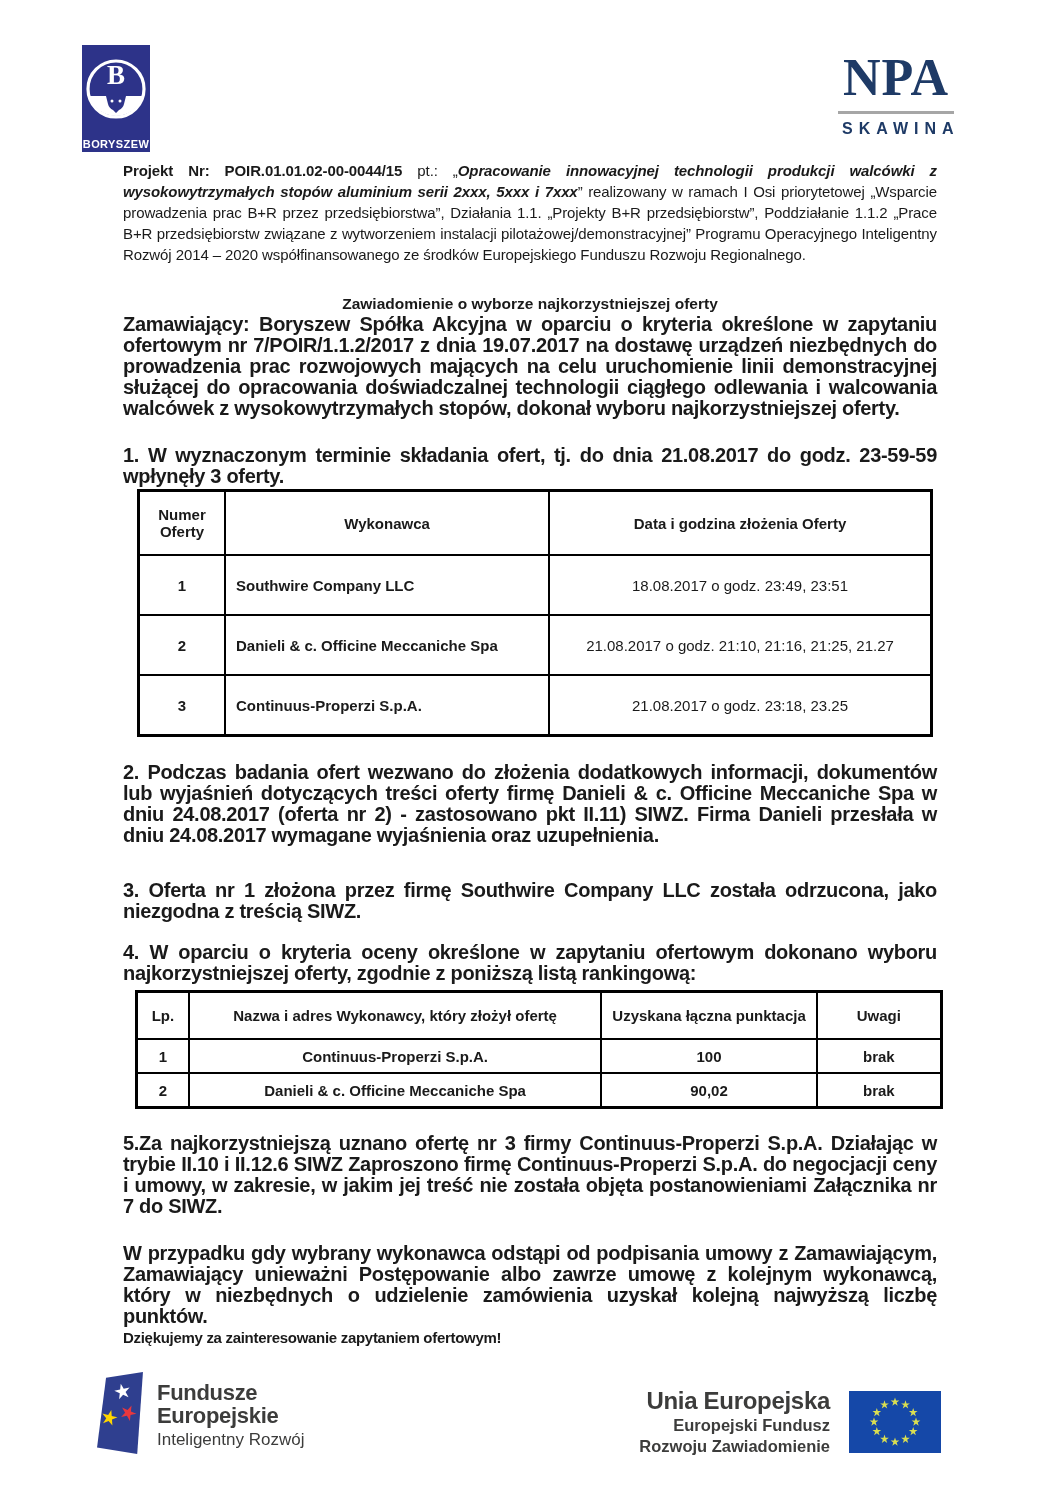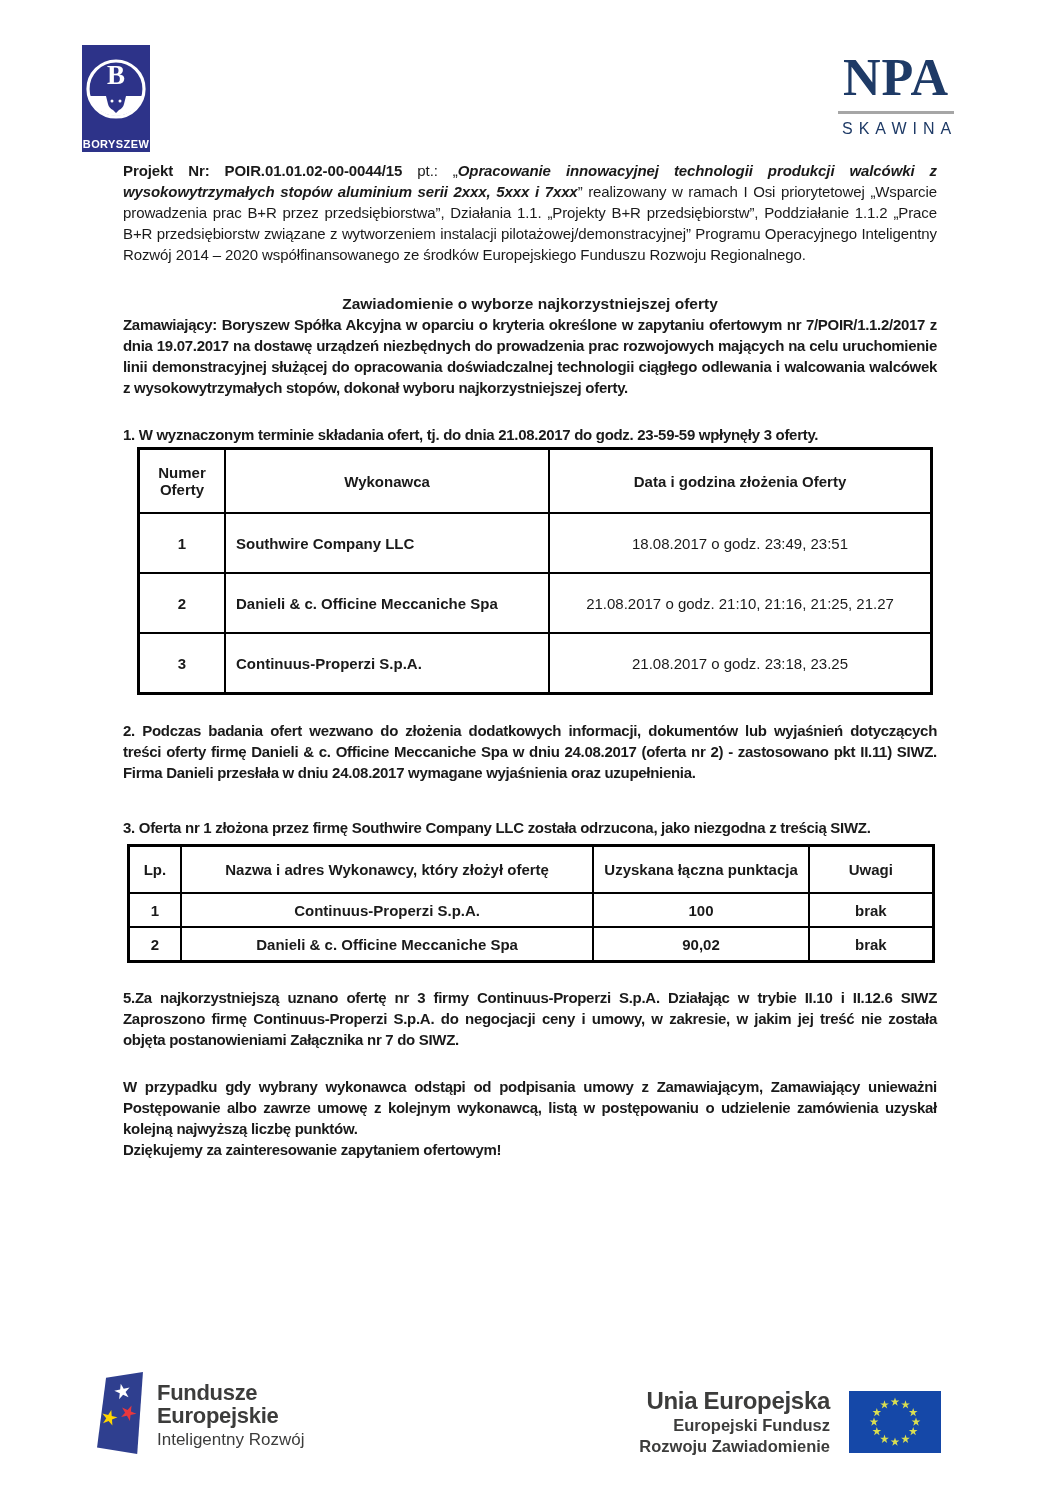--- a/index.html
+++ b/index.html
@@ -13,26 +13,26 @@
     overflow:hidden;
   }
   
   .boryszew{position:absolute;left:82px;top:45px;width:68px;height:107px;}
   .npa{position:absolute;right:102px;top:52px;width:120px;text-align:center;}
   .npa-title{
     font-family:"Liberation Serif", serif;font-weight:bold;
     font-size:52px;line-height:52px;color:#1e3a66;letter-spacing:1px;
   }
   .npa-divider{height:3px;background:#a6a6a6;margin:7px 2px 6px 2px;}
-  .npa-sub{font-size:16px;font-weight:normal;color:#1e3a66;letter-spacing:6px;margin-left:6px;}
+  .npa-sub{font-size:16px;font-weight:bold;color:#1e3a66;letter-spacing:6px;margin-left:6px;}
   
   .content{position:absolute;left:123px;top:160px;width:814px;}
   p{margin:0;}
   .para{
-    font-size:15px;line-height:21px;text-align:justify;
+    font-size:20px;line-height:21px;text-align:justify;
     font-weight:bold;letter-spacing:-0.3px;
   }
   .intro{
     font-size:15px;line-height:21px;text-align:justify;
     font-weight:normal;letter-spacing:-0.1px;
   }
   .intro .b{font-weight:bold;}
   .intro .bi{font-weight:bold;font-style:italic;}
   .doc-title{
     margin-top:28px;text-align:center;font-weight:bold;font-size:15.5px;line-height:21px;
@@ -50,21 +50,21 @@
   th,td{border:2px solid #000;padding:0 8px;font-size:15px;}
   .offers-table{margin-left:14px;margin-top:2px;width:796px;table-layout:fixed;}
   .offers-table th{height:62px;text-align:center;font-weight:bold;}
   .offers-table td{height:58px;}
   .offers-table .col-num{width:86px;}
   .offers-table .col-contr{width:322px;}
   .offers-table .col-date{width:380px;}
   .offers-table td.num{text-align:center;font-weight:bold;}
   .offers-table td.contr{text-align:left;font-weight:bold;padding-left:10px;}
   .offers-table td.date{text-align:center;font-weight:normal;}
-  .ranking-table{margin-left:4px;margin-top:6px;width:808px;table-layout:fixed;}
+  .ranking-table{margin-left:12px;margin-top:6px;width:808px;table-layout:fixed;}
   .ranking-table th{height:45px;text-align:center;font-weight:bold;}
   .ranking-table td{height:32px;text-align:center;font-weight:bold;}
   .ranking-table .col-lp{width:52px;}
   .ranking-table .col-name{width:410px;}
   .ranking-table .col-pts{width:214px;}
   .ranking-table .col-uw{width:124px;}
   
   .footer-fe{position:absolute;left:97px;top:1372px;display:flex;align-items:flex-start;}
   .fe-flag{width:46px;height:82px;margin-right:14px;}
   .fe-text{padding-top:9px;color:#3c3c3b;}
@@ -137,20 +137,21 @@
         <tr>
           <td class="num">3</td>
           <td class="contr">Continuus-Properzi S.p.A.</td>
           <td class="date">21.08.2017 o godz. 23:18, 23.25</td>
         </tr>
       </tbody>
     </table>
 
     <p class="para mt-p2">2. Podczas badania ofert wezwano do złożenia dodatkowych informacji, dokumentów lub wyjaśnień dotyczących treści oferty firmę Danieli &amp; c. Officine Meccaniche Spa w dniu 24.08.2017 (oferta nr 2) - zastosowano pkt II.11) SIWZ. Firma Danieli przesłała w dniu 24.08.2017 wymagane wyjaśnienia oraz uzupełnienia.</p>
     <p class="para mt-p3">3. Oferta nr 1 złożona przez firmę Southwire Company LLC została odrzucona, jako niezgodna z treścią SIWZ.</p>
+    <p class="para mt-p4">4. W oparciu o kryteria oceny określone w zapytaniu ofertowym dokonano wyboru najkorzystniejszej oferty, zgodnie z poniższą listą rankingową:</p>
 
     <table class="ranking-table">
       <colgroup>
           <col class="col-lp">
           <col class="col-name">
           <col class="col-pts">
           <col class="col-uw">
         </colgroup>
       <thead>
         <tr>
@@ -170,21 +171,21 @@
         <tr>
           <td>2</td>
           <td>Danieli &amp; c. Officine Meccaniche Spa</td>
           <td>90,02</td>
           <td>brak</td>
         </tr>
       </tbody>
     </table>
 
     <p class="para mt-p5">5.Za najkorzystniejszą uznano ofertę nr 3 firmy Continuus-Properzi S.p.A. Działając w trybie II.10 i II.12.6 SIWZ Zaproszono firmę Continuus-Properzi S.p.A. do negocjacji ceny i umowy, w zakresie, w jakim jej treść nie została objęta postanowieniami Załącznika nr 7 do SIWZ.</p>
-    <p class="para mt-w">W przypadku gdy wybrany wykonawca odstąpi od podpisania umowy z Zamawiającym, Zamawiający unieważni Postępowanie albo zawrze umowę z kolejnym wykonawcą, listą w postępowaniu o udzielenie zamówienia uzyskał kolejną najwyższą liczbę punktów.</p>
+    <p class="para mt-w">W przypadku gdy wybrany wykonawca odstąpi od podpisania umowy z Zamawiającym, Zamawiający unieważni Postępowanie albo zawrze umowę z kolejnym wykonawcą, który w niezbędnych o udzielenie zamówienia uzyskał kolejną najwyższą liczbę punktów.</p>
 
     <p class="closing">Dziękujemy za zainteresowanie zapytaniem ofertowym!</p>
   </div>
 
   <div class="footer-fe">
     <svg class="fe-flag" viewBox="0 0 56 100">
       <defs>
         <path id="star5" d="M0,-1 L0.2245,-0.309 0.951,-0.309 0.363,0.118 0.588,0.809 0,0.382 -0.588,0.809 -0.363,0.118 -0.951,-0.309 -0.2245,-0.309 Z"></path>
       </defs>
       <polygon points="11,7 56,0 49,100 0,92" fill="#2f3f8f"></polygon>

